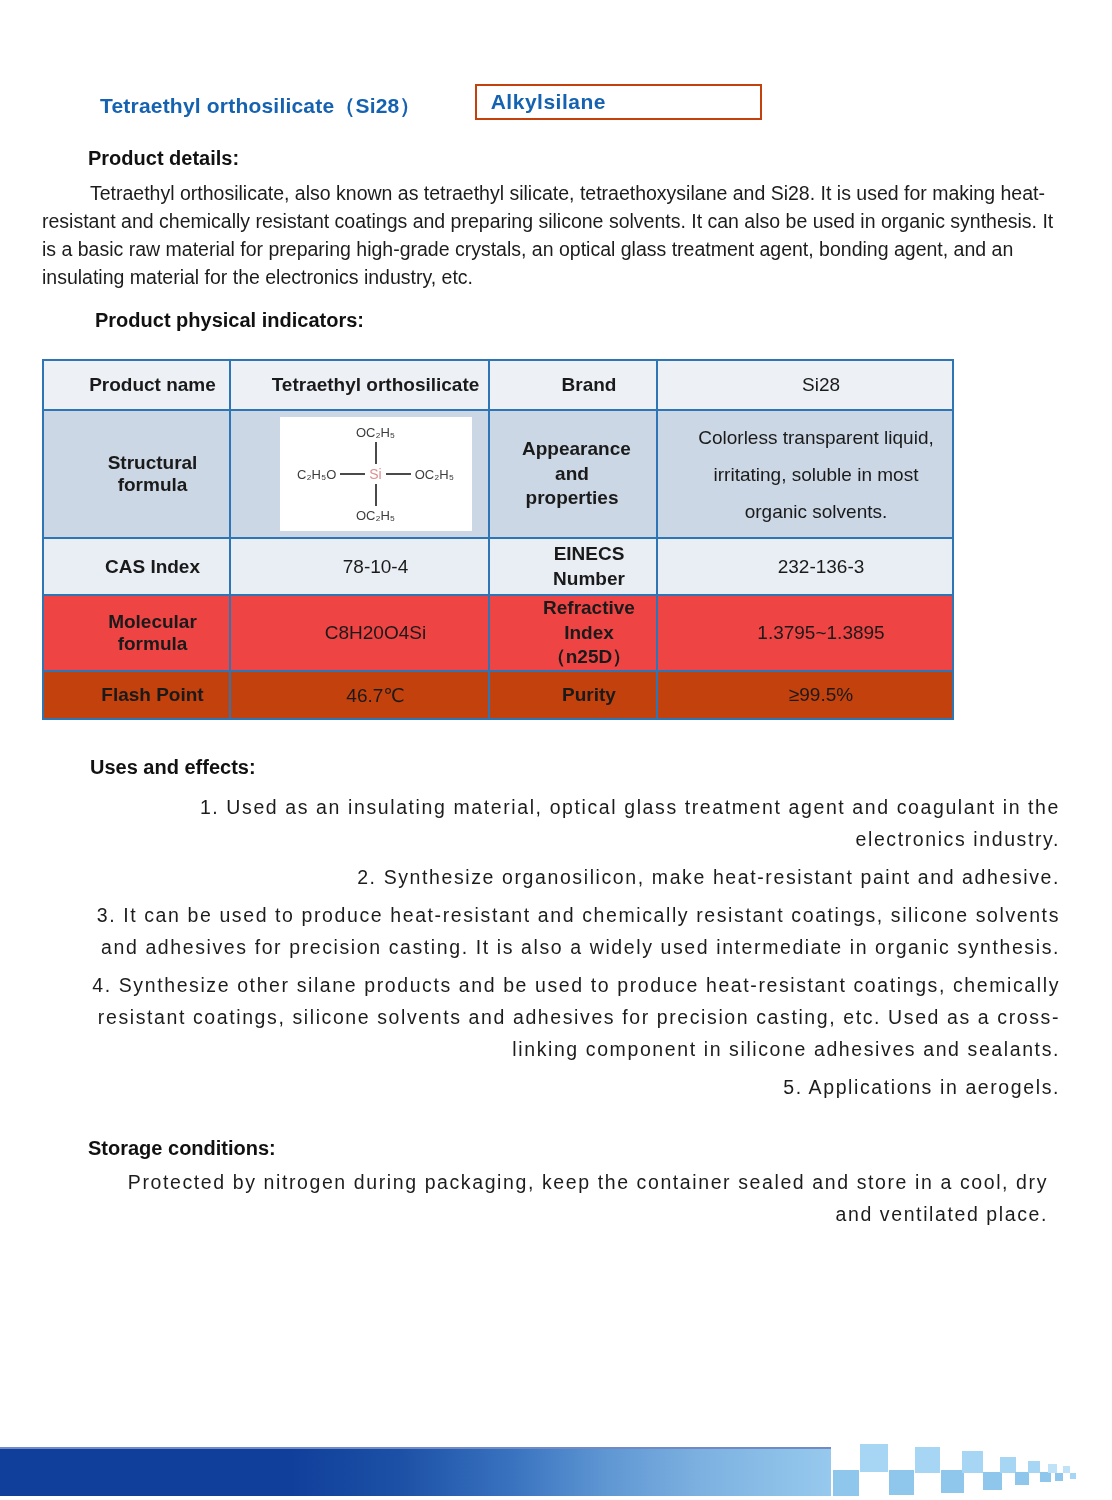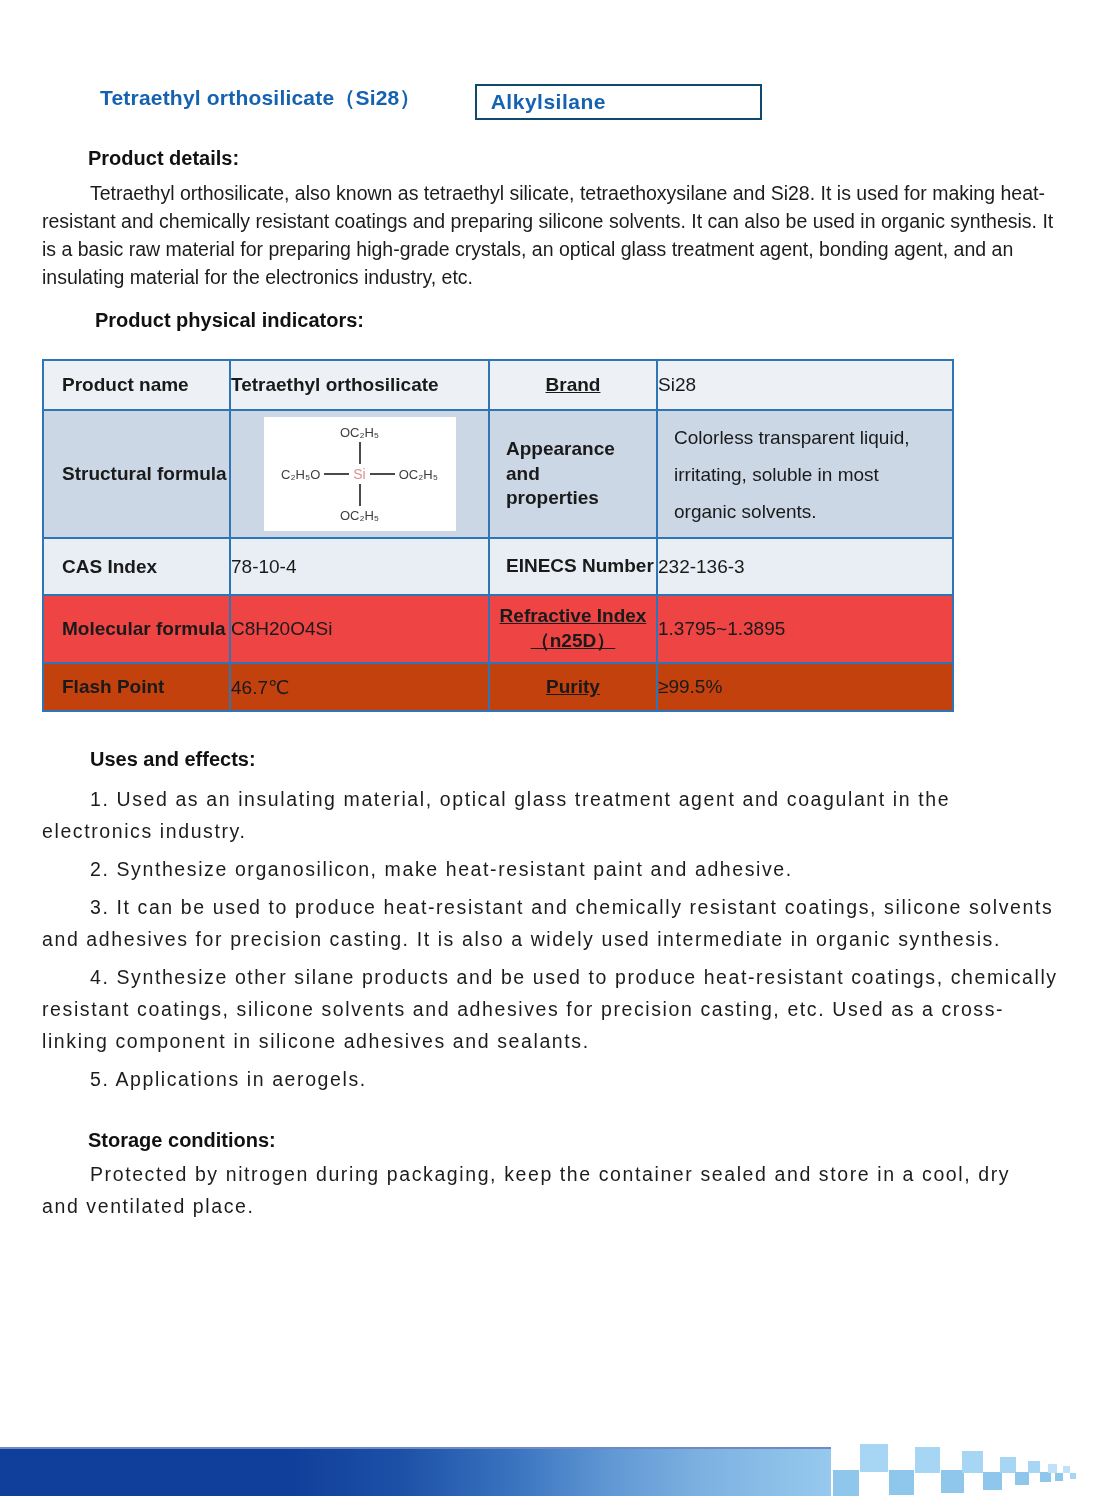--- a/index.html
+++ b/index.html
@@ -7,67 +7,67 @@
   .page {
     position:relative;
     width:1112px; height:1500px;
     background:#ffffff;
     overflow:hidden;
     font-family:"Liberation Sans","DejaVu Sans",sans-serif;
     color:#1a1a1a;
   }
 
   
-  .header-row { display:flex; align-items:flex-start; padding:84px 0 0 100px; }
+  .header-row { display:flex; align-items:flex-end; padding:84px 0 0 100px; }
   .doc-title { font-size:21px; font-weight:bold; color:#1562b1; letter-spacing:0.2px; }
   .badge {
     margin-left:54px; width:287px; height:36px;
-    border:2px solid #0c4a6e; display:flex; align-items:center;
+    border:2px solid #c2410c; display:flex; align-items:center;
     padding-left:14px; background:#ffffff;
   }
   .badge span { font-size:21px; font-weight:bold; color:#1562b1; letter-spacing:0.5px; }
 
   
   h2.sec { font-size:20px; font-weight:bold; color:#111111; }
   .h-details    { margin:27px 0 0 88px; }
   .h-indicators { margin:18px 0 0 95px; }
   .h-uses       { margin:36px 0 12px 90px; }
   .h-storage    { margin:34px 0 0 88px; }
 
   
   .par {
     margin:9px 52px 0 42px;
     font-size:19.5px; line-height:28px; color:#1c1c1c;
     text-indent:48px;
   }
   .list-par, .storage-par {
     margin:6px 52px 0 42px;
     font-size:19.5px; line-height:32px; color:#1c1c1c;
-    text-indent:48px; letter-spacing:1.6px;
+    text-indent:48px; letter-spacing:1.6px;text-align:right;
   }
   .storage-par { margin-right:64px; }
 
   
   table.phys {
     margin:27px 0 0 42px;
     width:910px; border-collapse:collapse; table-layout:fixed;
   }
   table.phys td {
     border:2px solid #2e75b6;
-    font-size:19px; vertical-align:middle; 
-    color:#1a1a1a; overflow:hidden;
+    font-size:19px; vertical-align:middle; text-align:center;
+    color:#1a1a1a; overflow:hidden;padding-left:32px;
   }
   tr.r1 { height:50px;  background:#edf1f6; }
   tr.r2 { height:128px; background:#ccd7e5; }
   tr.r3 { height:57px;  background:#e9eef4; }
   tr.r4 { height:68px;  background:#ef4444; }
   tr.r5 { height:48px;  background:#c2410c; }
   td.lbl { font-weight:bold; text-align:left; padding-left:18px; }
   td.lbl2 { font-weight:bold; text-align:left; padding-left:16px; line-height:1.3; }
-  td.lbl2c { font-weight:bold; text-align:center; line-height:1.3;text-decoration:underline; }
+  td.lbl2c { font-weight:bold; text-align:center; line-height:1.3; }
   td.prodname { color:#1e6eb5; font-weight:bold; font-size:19.5px; }
   td.appearance-lbl { padding-right:34px; }
   td.desc {
     text-align:left; padding:6px 10px 6px 16px;
     font-size:18.5px; line-height:37px;
   }
 
   
   .fx-wrap { display:flex; justify-content:center; }
   .fx {

